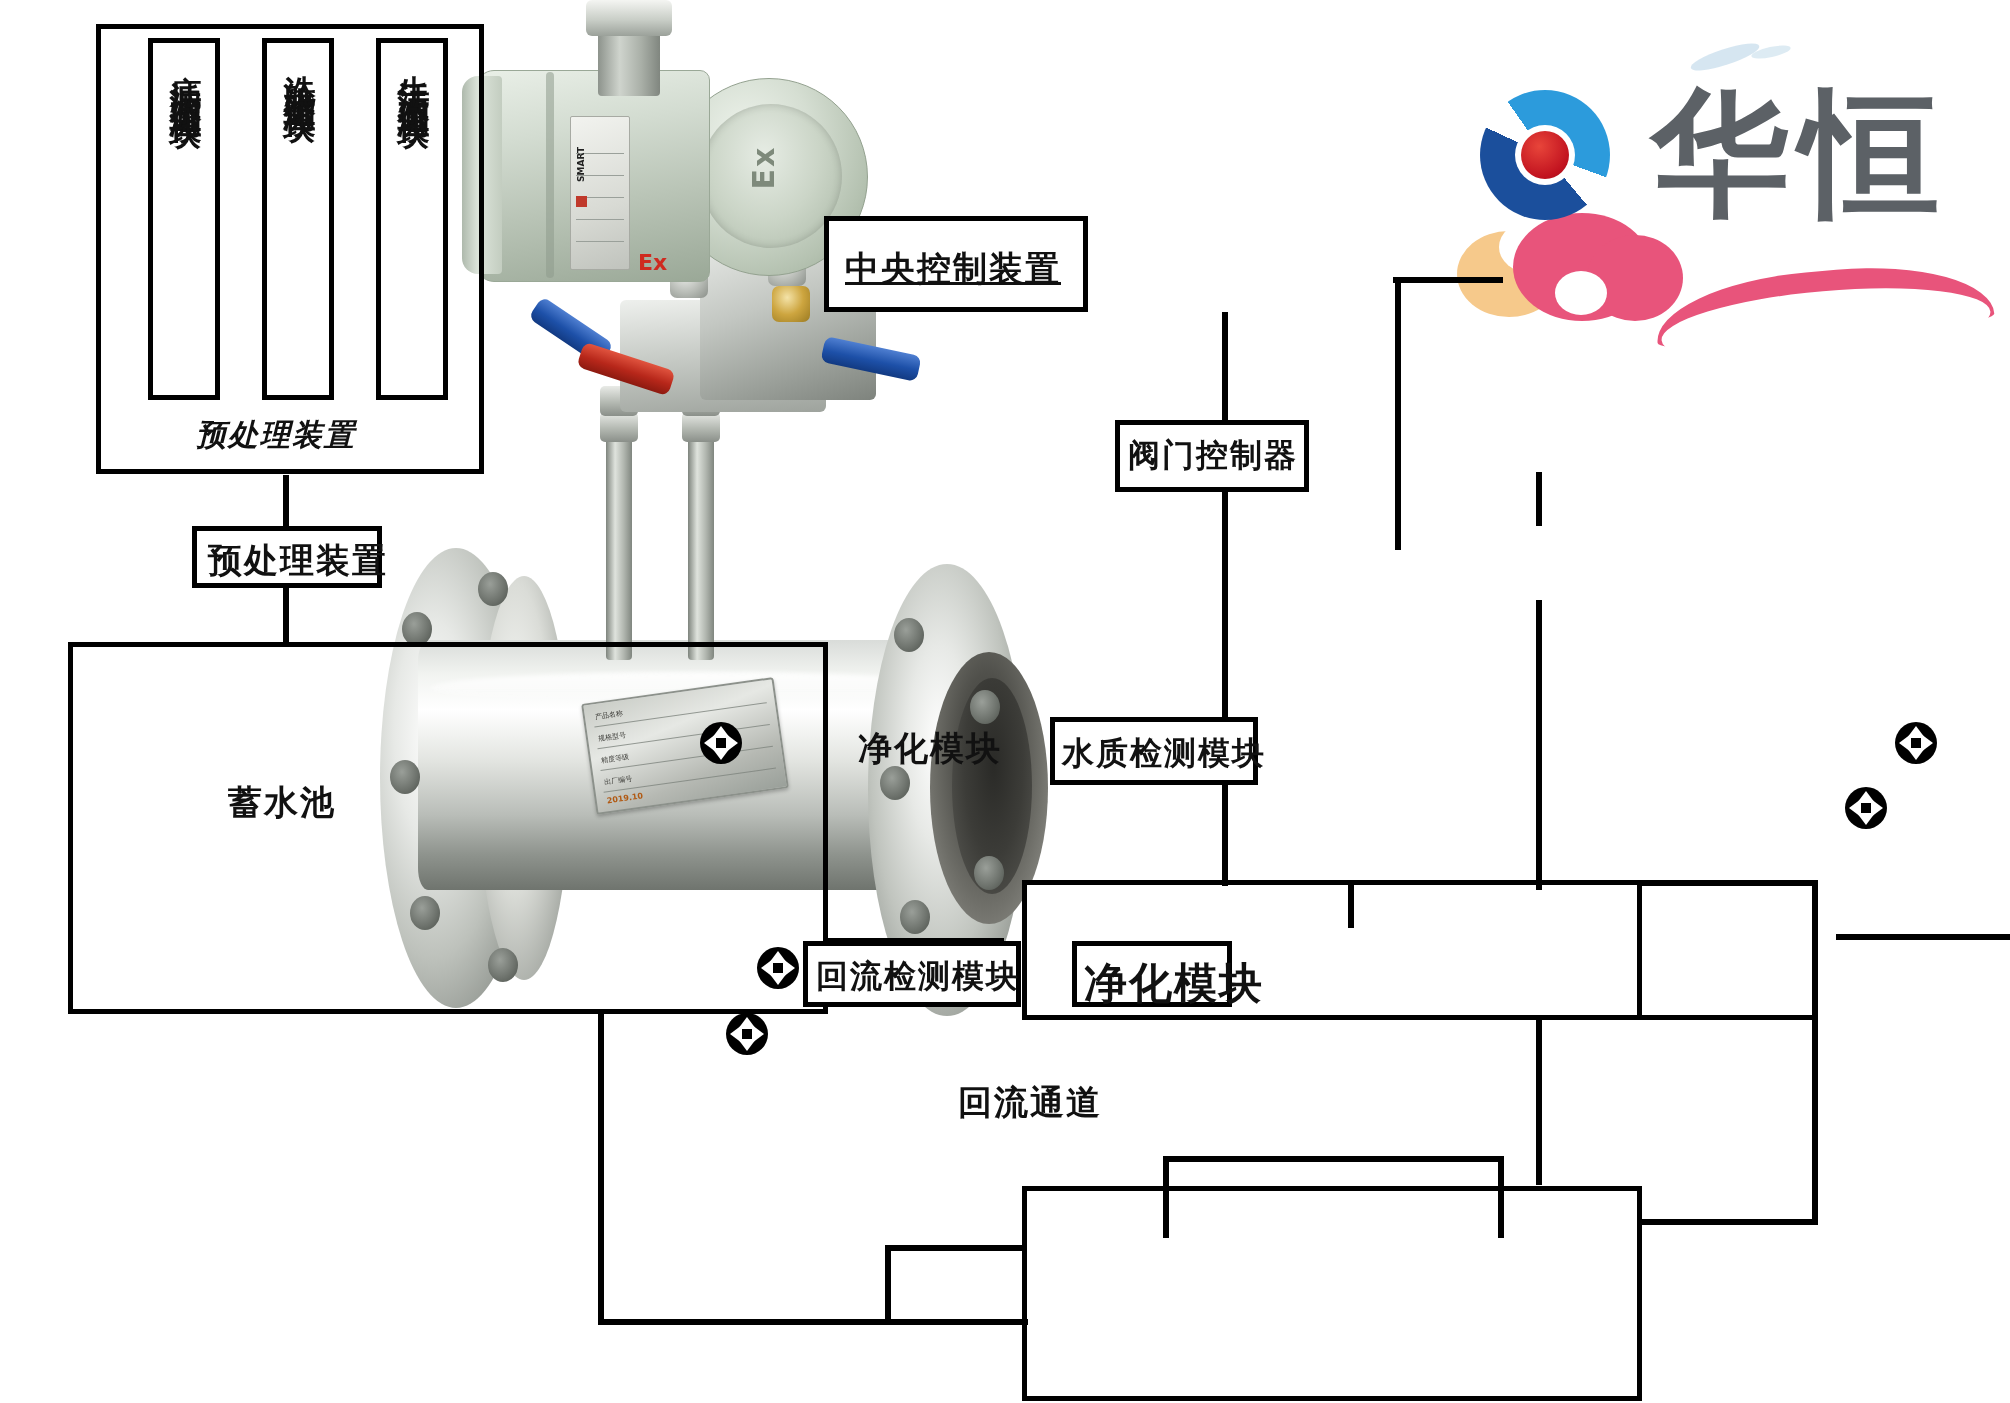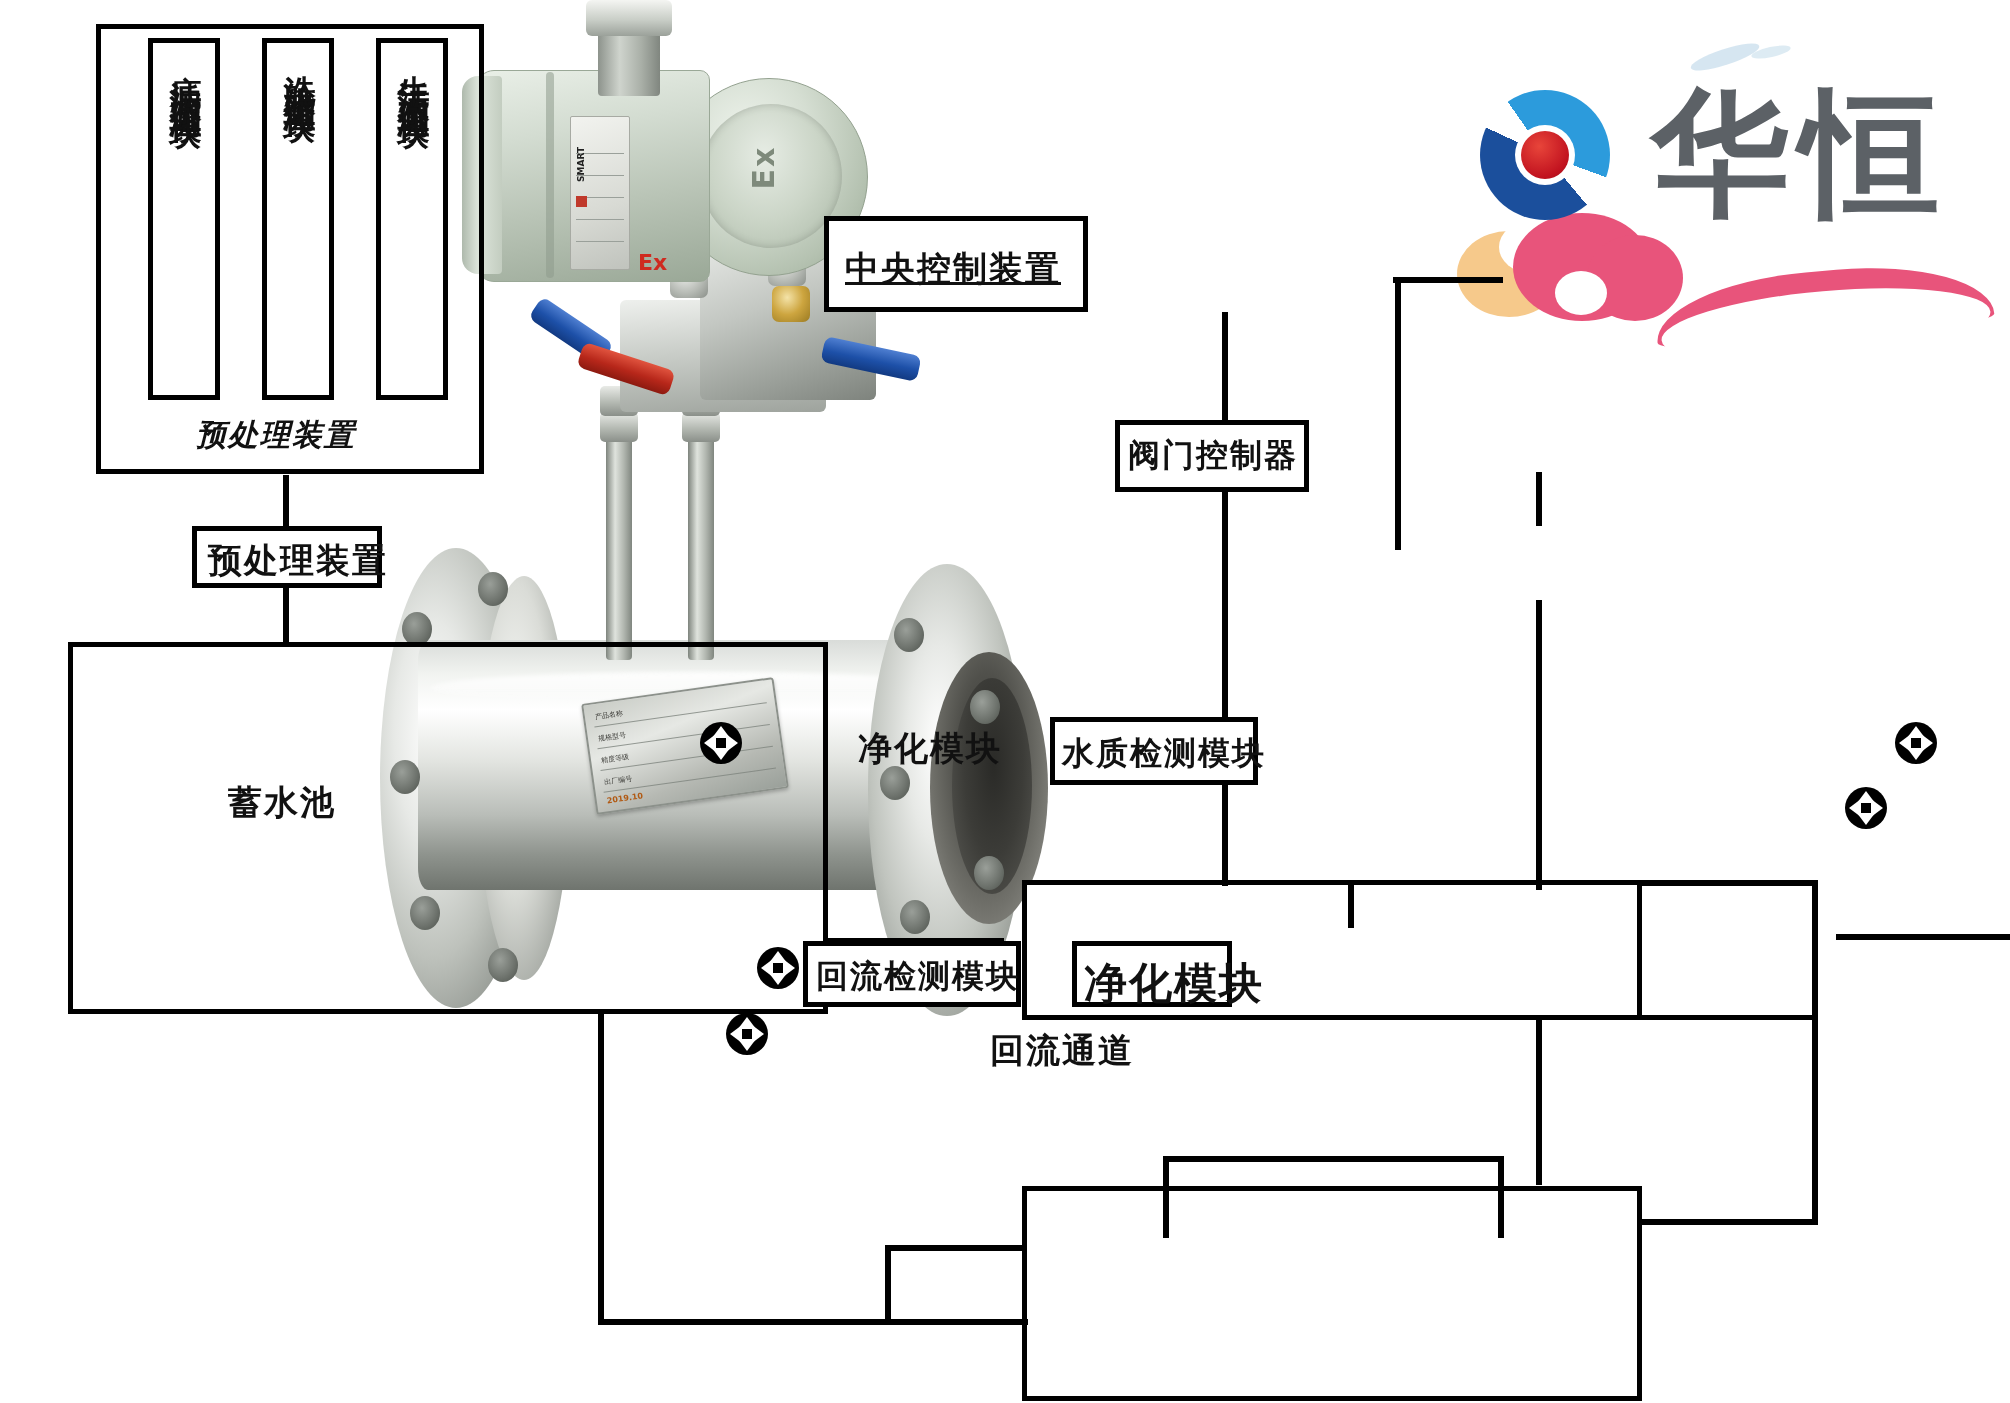--- a/index.html
+++ b/index.html
@@ -322,21 +322,21 @@
 
   <div class="box filled" style="left:1050px;top:717px;width:208px;height:68px;"></div>
   <div class="lbl" style="left:1062px;top:732px;font-size:32px;">水质检测模块</div>
 
   <div class="box filled" style="left:803px;top:941px;width:218px;height:66px;"></div>
   <div class="lbl" style="left:816px;top:955px;font-size:32px;">回流检测模块</div>
 
   <div class="box filled" style="left:1072px;top:941px;width:160px;height:66px;"></div>
   <div class="lbl" style="left:1084px;top:955px;font-size:43px;">净化模块</div>
 
-  <div class="lbl" style="left:958px;top:1028px;font-size:34px;margin-left:32px;">回流通道</div>
+  <div class="lbl" style="left:958px;top:1080px;font-size:34px;">回流通道</div>
 
   <div class="valve" style="left:700px;top:722px;">
     <i class="w1"></i>
       <i class="w2"></i>
       <i class="w3"></i>
       <i class="w4"></i>
     </div>
 
   <div class="valve" style="left:1895px;top:722px;">
     <i class="w1"></i>

